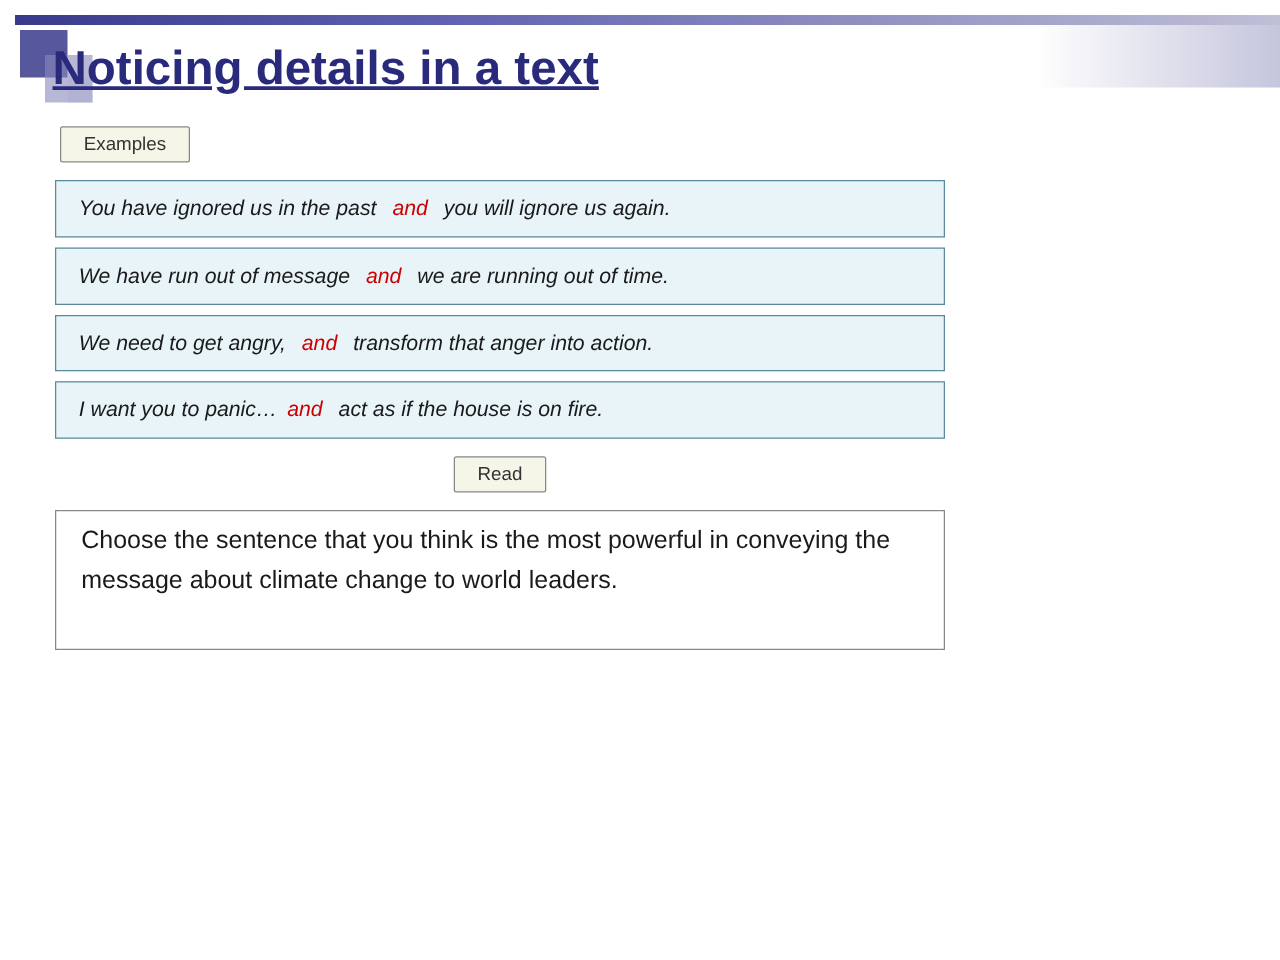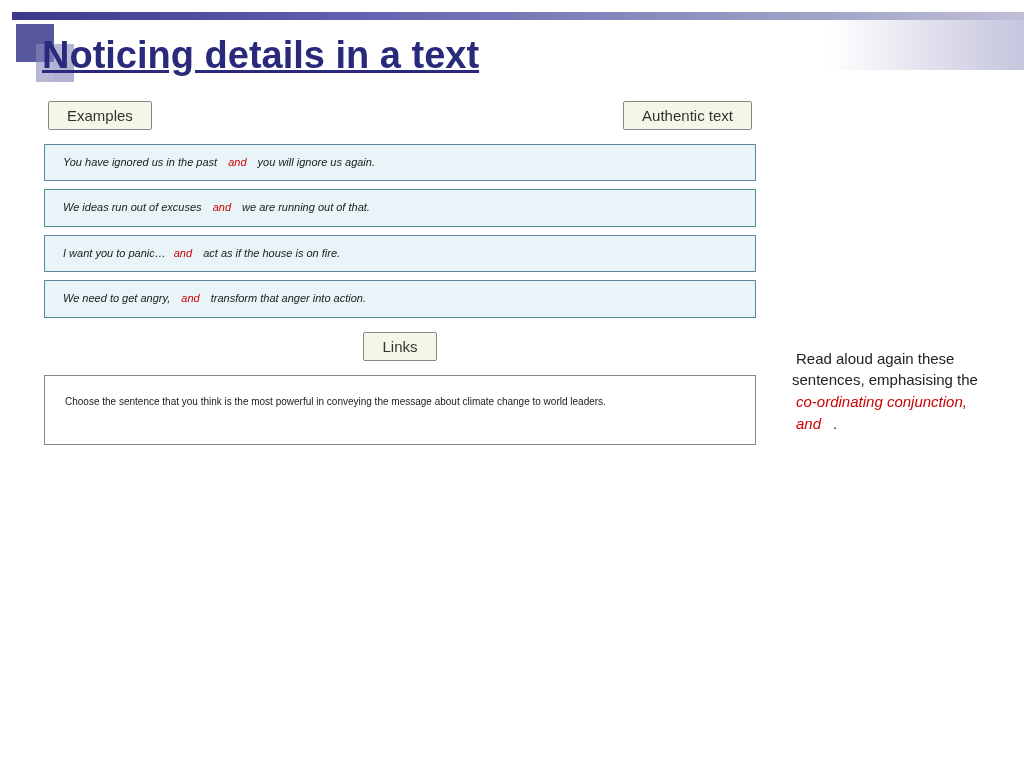--- a/index.html
+++ b/index.html
@@ -75,22 +75,21 @@
       font-weight: bold;
       color: #2a2a7c;
       text-decoration: underline;
       margin-bottom: 12px;
       margin-left: 10px;
     }
 
     
     .content-columns {
       display: flex;
-      gap: 20px;
-      align-items: flex-end;
+      gap: 36px;
     }
 
     .left-column {
       flex: 0 0 720px;
     }
 
     .right-column {
       flex: 1;
       padding-top: 5px;
       font-size: 15px;
@@ -114,21 +113,21 @@
       color: #333;
       border-radius: 2px;
     }
 
     
     .sentence-box {
       border: 1.5px solid #5a8a9a;
       background: #e8f4f8;
       padding: 10px 14px;
       margin-bottom: 8px;
-      font-size: 11px;
+      font-size: 17px;
       font-style: italic;
       color: #1a1a1a;
       line-height: 1.4;
     }
 
     .sentence-box .and-word {
       color: #cc0000;
       font-style: italic;
     }
 
@@ -137,22 +136,22 @@
       display: flex;
       justify-content: space-around;
       margin-top: 10px;
       margin-bottom: 10px;
       padding: 0 60px;
     }
 
     
     .discussion-box {
       border: 1.5px solid #888;
-      padding: 14px 16px;
-      font-size: 10px;
+      padding: 3px 16px;
+      font-size: 20px;
       line-height: 1.6;
       color: #1a1a1a;
       margin-top: 2px;
     }
 
     .discussion-box .and-word {
       color: #cc0000;
       font-style: italic;
     }
 
@@ -180,53 +179,49 @@
 <div class="main-content">
 
   <h1 class="page-title">Noticing details in a text</h1>
 
   <div class="content-columns">
 
     <div class="left-column">
 
       <div class="button-row">
         <div class="label-box">Examples</div>
-        <div class="label-box">Authentic text</div>
       </div>
 
       <div class="sentence-box">
         <span>You have ignored us in the past </span><span class="and-word">and</span><span> you will ignore us again.</span>
       </div>
 
       <div class="sentence-box">
-        <span>We ideas run out of excuses </span><span class="and-word">and</span><span> we are running out of that.</span>
+        <span>We have run out of message </span><span class="and-word">and</span><span> we are running out of time.</span>
+      </div>
+
+      <div class="sentence-box">
+        <span>We need to get angry, </span><span class="and-word">and</span><span> transform that anger into action.</span>
       </div>
 
       <div class="sentence-box">
         <span>I want you to panic…</span><span class="and-word">and</span><span> act as if the house is on fire.</span>
       </div>
 
-      <div class="sentence-box">
-        <span>We need to get angry, </span><span class="and-word">and</span><span> transform that anger into action.</span>
-      </div>
-
       <div class="disc-links-row">
-        <div class="label-box">Links</div>
+        <div class="label-box">Read</div>
       </div>
 
       <div class="discussion-box">
         <p>Choose the sentence that you think is the most powerful in conveying the message about climate change to world leaders.</p>
         <br>
       </div>
 
     </div>
 
     <div class="right-column">
 
-      <div class="right-col-para">
-        <span>Read aloud again these sentences, emphasising the </span><span class="coord-conj">co-ordinating conjunction, <em>and</em></span><span>.</span>
-      </div>
 
 
     </div>
 
   </div>
 </div>
 
 </body></html>

